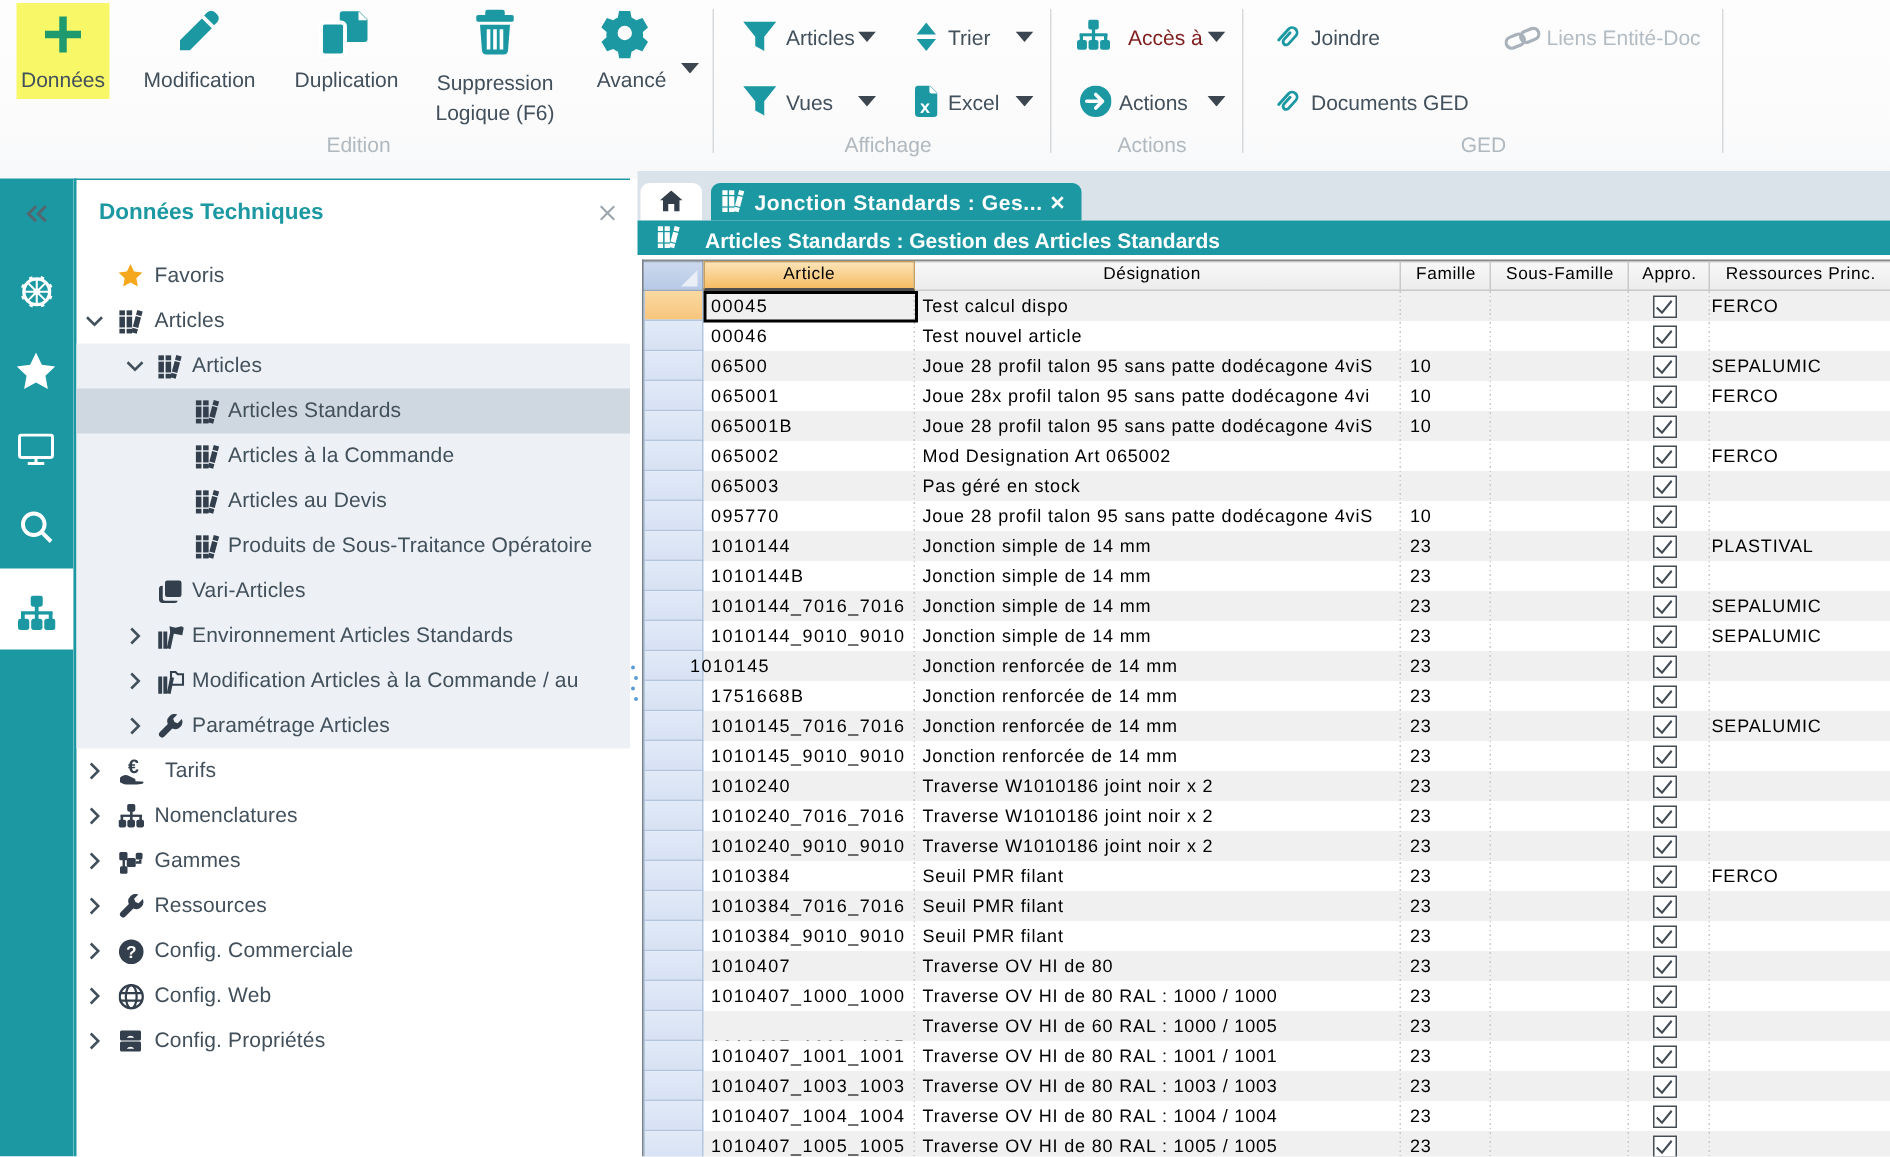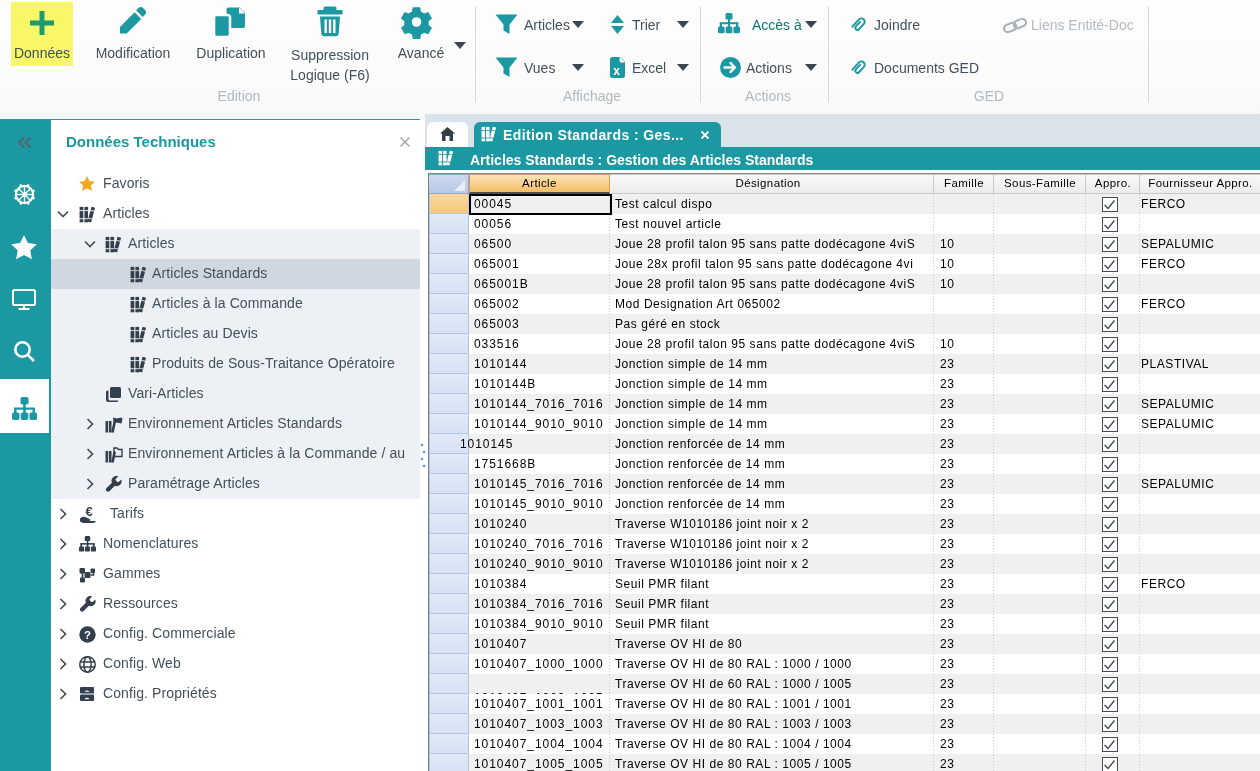--- a/index.html
+++ b/index.html
@@ -129,21 +129,21 @@
         <rect x="1.8" y="9.2" width="18.5" height="2.0"></rect>
         <rect x="1.8" y="9.7" width="2.2" height="4.8"></rect>
         <rect x="9.9" y="9.7" width="2.2" height="4.8"></rect>
         <rect x="18.0" y="9.7" width="2.2" height="4.8"></rect>
         <rect x="0" y="13.6" width="6.6" height="6.6" rx="1.5"></rect>
         <rect x="7.7" y="13.6" width="6.6" height="6.6" rx="1.5"></rect>
         <rect x="15.4" y="13.6" width="6.6" height="6.6" rx="1.5"></rect>
       </g>
     </svg>
   </div>
-<div class="rlbl" style="left:752px;top:17px;color:#0f766e">Accès à</div>
+<div class="rlbl" style="left:752px;top:17px;color:#7f1d1d">Accès à</div>
 <div style="position:absolute;left:805px;top:21px;">
     <svg width="12" height="7" viewBox="0 0 12 7" style="">
       <path fill="#3c4650" d="M0 0 h12 L6 7 Z"></path>
     </svg>
   </div>
 <div style="position:absolute;left:720px;top:57px;">
     <svg width="21" height="21" viewBox="0 0 21 21" style="">
       <circle cx="10.5" cy="10.5" r="10.5" fill="#1b98a2"></circle>
       <path d="M4.5 10.5 h10 M10.5 6 l4.5 4.5 -4.5 4.5" stroke="#fff" stroke-width="2.4" fill="none" stroke-linecap="round" stroke-linejoin="round"></path>
     </svg>
@@ -402,21 +402,21 @@
       <g fill="#333f4d">
         <rect x="0.5" y="5" width="2.6" height="11.5"></rect>
         <rect x="3.9" y="5" width="2.6" height="11.5"></rect>
         <g transform="rotate(12 8.5 11)">
           <rect x="7.3" y="5.5" width="2.6" height="11"></rect>
         </g>
         <path d="M9 2 h3 l1.5 1.5 H17 v7 H9 Z" fill="none" stroke="#333f4d" stroke-width="1.4"></path>
       </g>
     </svg>
   </div>
-<div class="titem" style="left:128px;top:445px">Environnement Articles à la Commande / au</div>
+<div class="titem" style="left:128px;top:445px">Modification Articles à la Commande / au</div>
 <svg width="8" height="12" viewBox="0 0 8 12" style="position:absolute;left:86px;top:478px">
     <path d="M1.5 1 L6.5 6 L1.5 11" stroke="#42505b" stroke-width="1.7" fill="none"></path>
   </svg>
 <div style="position:absolute;left:105px;top:476px;">
     <svg width="17" height="17" viewBox="0 0 17 17" style="">
       <path fill="#333f4d" d="M16.2 3.4 a4.8 4.8 0 0 1 -6.3 6.3 L4.6 15 a2.1 2.1 0 0 1 -3 -3 L6.9 6.7 a4.8 4.8 0 0 1 6.3 -6.3 L10.4 3.2 l.9 2.1 2.1 .9 Z"></path>
     </svg>
   </div>
 <div class="titem" style="left:128px;top:475px">Paramétrage Articles</div>
 <svg width="8" height="12" viewBox="0 0 8 12" style="position:absolute;left:59px;top:508px">
@@ -534,21 +534,21 @@
       <rect x="5.08" y="0.85" width="3.48" height="3.11" fill="#fff"></rect>
       <rect x="5.08" y="4.80" width="3.48" height="6.78" fill="#fff"></rect>
       <rect x="5.08" y="12.42" width="3.48" height="2.92" fill="#fff"></rect>
       <g transform="rotate(15 11.58 8.00)">
         <rect x="9.88" y="0.85" width="3.48" height="3.11" fill="#fff"></rect>
         <rect x="9.88" y="4.80" width="3.48" height="6.78" fill="#fff"></rect>
         <rect x="9.88" y="12.42" width="3.48" height="2.92" fill="#fff"></rect>
       </g>
     </svg>
   </div>
-<div class="ab" style="left:503px;top:127px;font-size:14px;font-weight:bold;color:#fff;letter-spacing:0.4px">Edition Standards : Ges...</div>
+<div class="ab" style="left:503px;top:127px;font-size:14px;font-weight:bold;color:#fff;letter-spacing:0.4px">Jonction Standards : Ges...</div>
 <svg width="10" height="10" viewBox="0 0 10 10" style="position:absolute;left:700px;top:130px">
     <path d="M1.5 1.5 L8.5 8.5 M8.5 1.5 L1.5 8.5" stroke="#fff" stroke-width="1.8"></path>
   </svg>
 <div class="ab" style="left:425px;top:147px;width:835px;height:23px;background:#1b98a2"></div>
 <div style="position:absolute;left:438px;top:150px;">
     <svg width="16" height="16" viewBox="0 0 16 16" style="">
       <rect x="0.56" y="0.85" width="3.48" height="3.11" fill="#fff"></rect>
       <rect x="0.56" y="4.80" width="3.48" height="6.78" fill="#fff"></rect>
       <rect x="0.56" y="12.42" width="3.48" height="2.92" fill="#fff"></rect>
       <rect x="5.08" y="0.85" width="3.48" height="3.11" fill="#fff"></rect>
@@ -569,33 +569,33 @@
 <div class="ab" style="left:539.5px;top:177px;transform:translateX(-50%);font-size:11.5px;letter-spacing:0.4px;color:#000;white-space:nowrap">Article</div>
 <div class="ab" style="left:610px;top:174px;width:324px;height:20px;background:linear-gradient(180deg,#f8f8f8,#ececec);border:1px solid #c9c9c9;border-left:none"></div>
 <div class="ab" style="left:768.0px;top:177px;transform:translateX(-50%);font-size:11.5px;letter-spacing:0.4px;color:#000;white-space:nowrap">Désignation</div>
 <div class="ab" style="left:934px;top:174px;width:60px;height:20px;background:linear-gradient(180deg,#f8f8f8,#ececec);border:1px solid #c9c9c9;border-left:none"></div>
 <div class="ab" style="left:964.0px;top:177px;transform:translateX(-50%);font-size:11.5px;letter-spacing:0.4px;color:#000;white-space:nowrap">Famille</div>
 <div class="ab" style="left:994px;top:174px;width:92px;height:20px;background:linear-gradient(180deg,#f8f8f8,#ececec);border:1px solid #c9c9c9;border-left:none"></div>
 <div class="ab" style="left:1040.0px;top:177px;transform:translateX(-50%);font-size:11.5px;letter-spacing:0.4px;color:#000;white-space:nowrap">Sous-Famille</div>
 <div class="ab" style="left:1086px;top:174px;width:54px;height:20px;background:linear-gradient(180deg,#f8f8f8,#ececec);border:1px solid #c9c9c9;border-left:none"></div>
 <div class="ab" style="left:1113.0px;top:177px;transform:translateX(-50%);font-size:11.5px;letter-spacing:0.4px;color:#000;white-space:nowrap">Appro.</div>
 <div class="ab" style="left:1140px;top:174px;width:121px;height:20px;background:linear-gradient(180deg,#f8f8f8,#ececec);border:1px solid #c9c9c9;border-left:none"></div>
-<div class="ab" style="left:1200.5px;top:177px;transform:translateX(-50%);font-size:11.5px;letter-spacing:0.4px;color:#000;white-space:nowrap">Fournisseur Appro.</div>
+<div class="ab" style="left:1200.5px;top:177px;transform:translateX(-50%);font-size:11.5px;letter-spacing:0.4px;color:#000;white-space:nowrap">Ressources Princ.</div>
 <div class="ab" style="left:429px;top:194px;width:831px;height:20px;background:#f0f0f0"></div>
 <div class="ab" style="left:429px;top:194px;width:40px;height:20px;background:linear-gradient(180deg,#fad9a1,#f7c57c);border:1px solid #b4c5e0;border-top:none"></div>
 <div class="gtxt gart" style="left:474px;top:197px">00045</div>
 <div class="gtxt" style="left:615px;top:197px">Test calcul dispo</div>
 <div class="ab" style="left:1102px;top:197px;width:16px;height:15px;background:#fff;border:1.5px solid #454d54"></div>
 <svg width="11" height="10" viewBox="0 0 11 10" style="position:absolute;left:1104px;top:200px">
     <path d="M0.5 5 L4 8.5 L10.5 0.5" stroke="#454d54" stroke-width="1.4" fill="none"></path>
   </svg>
 <div class="gtxt" style="left:1141px;top:197px">FERCO</div>
 <div class="ab" style="left:429px;top:214px;width:831px;height:20px;background:#ffffff"></div>
 <div class="ab" style="left:429px;top:214px;width:40px;height:20px;background:linear-gradient(180deg,#e2eaf7,#d6e1f3);border:1px solid #b4c5e0;border-top:none"></div>
-<div class="gtxt gart" style="left:474px;top:217px">00056</div>
+<div class="gtxt gart" style="left:474px;top:217px">00046</div>
 <div class="gtxt" style="left:615px;top:217px">Test nouvel article</div>
 <div class="ab" style="left:1102px;top:217px;width:16px;height:15px;background:#fff;border:1.5px solid #454d54"></div>
 <svg width="11" height="10" viewBox="0 0 11 10" style="position:absolute;left:1104px;top:220px">
     <path d="M0.5 5 L4 8.5 L10.5 0.5" stroke="#454d54" stroke-width="1.4" fill="none"></path>
   </svg>
 <div class="ab" style="left:429px;top:234px;width:831px;height:20px;background:#f0f0f0"></div>
 <div class="ab" style="left:429px;top:234px;width:40px;height:20px;background:linear-gradient(180deg,#e2eaf7,#d6e1f3);border:1px solid #b4c5e0;border-top:none"></div>
 <div class="gtxt gart" style="left:474px;top:237px">06500</div>
 <div class="gtxt" style="left:615px;top:237px">Joue 28 profil talon 95 sans patte dodécagone 4viS</div>
 <div class="gtxt" style="left:940px;top:237px">10</div>
@@ -635,21 +635,21 @@
 <div class="ab" style="left:429px;top:314px;width:831px;height:20px;background:#f0f0f0"></div>
 <div class="ab" style="left:429px;top:314px;width:40px;height:20px;background:linear-gradient(180deg,#e2eaf7,#d6e1f3);border:1px solid #b4c5e0;border-top:none"></div>
 <div class="gtxt gart" style="left:474px;top:317px">065003</div>
 <div class="gtxt" style="left:615px;top:317px">Pas géré en stock</div>
 <div class="ab" style="left:1102px;top:317px;width:16px;height:15px;background:#fff;border:1.5px solid #454d54"></div>
 <svg width="11" height="10" viewBox="0 0 11 10" style="position:absolute;left:1104px;top:320px">
     <path d="M0.5 5 L4 8.5 L10.5 0.5" stroke="#454d54" stroke-width="1.4" fill="none"></path>
   </svg>
 <div class="ab" style="left:429px;top:334px;width:831px;height:20px;background:#ffffff"></div>
 <div class="ab" style="left:429px;top:334px;width:40px;height:20px;background:linear-gradient(180deg,#e2eaf7,#d6e1f3);border:1px solid #b4c5e0;border-top:none"></div>
-<div class="gtxt gart" style="left:474px;top:337px">033516</div>
+<div class="gtxt gart" style="left:474px;top:337px">095770</div>
 <div class="gtxt" style="left:615px;top:337px">Joue 28 profil talon 95 sans patte dodécagone 4viS</div>
 <div class="gtxt" style="left:940px;top:337px">10</div>
 <div class="ab" style="left:1102px;top:337px;width:16px;height:15px;background:#fff;border:1.5px solid #454d54"></div>
 <svg width="11" height="10" viewBox="0 0 11 10" style="position:absolute;left:1104px;top:340px">
     <path d="M0.5 5 L4 8.5 L10.5 0.5" stroke="#454d54" stroke-width="1.4" fill="none"></path>
   </svg>
 <div class="ab" style="left:429px;top:354px;width:831px;height:20px;background:#f0f0f0"></div>
 <div class="ab" style="left:429px;top:354px;width:40px;height:20px;background:linear-gradient(180deg,#e2eaf7,#d6e1f3);border:1px solid #b4c5e0;border-top:none"></div>
 <div class="gtxt gart" style="left:474px;top:357px">1010144</div>
 <div class="gtxt" style="left:615px;top:357px">Jonction simple de 14 mm</div>

